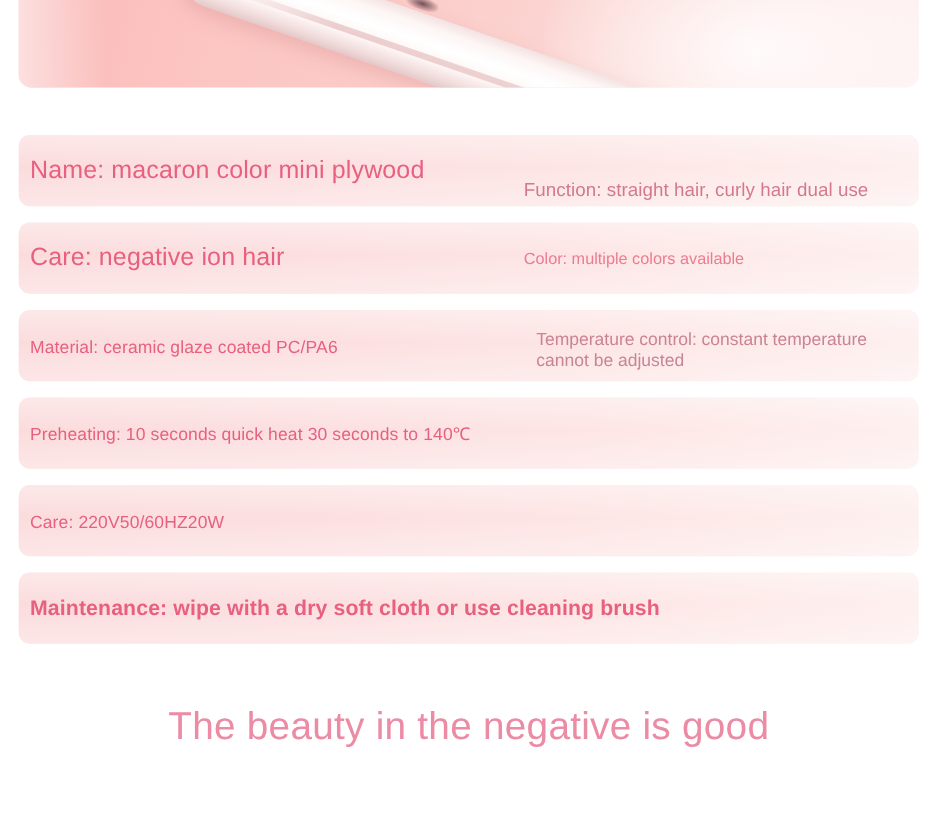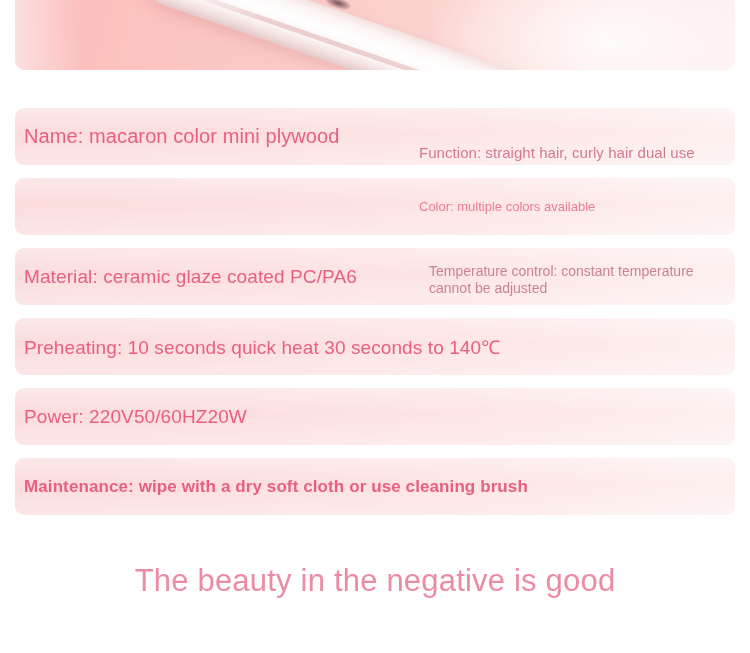--- a/index.html
+++ b/index.html
@@ -135,21 +135,21 @@
   }
   .col2.tiny {
     color: #c98494;
     font-size: 14px;
     line-height: 1.18;
     white-space: normal;
     width: 300px;
   }
 
   .size-sm { font-size: 17px; font-weight: bold; }
-  .size-md { font-size: 19px; }
+  .size-md { font-size: 14px; }
 
   
   .tagline {
     position: absolute;
     left: 0;
     top: 563px;
     width: 750px;
     text-align: center;
     color: #ec8ba4;
     font-size: 31px;
@@ -170,34 +170,35 @@
 </div>
 
 <div class="spec-list">
 
   <div class="spec-row">
     <span class="cell-primary">Name: macaron color mini plywood</span>
     <span class="col2 small" style="left:404px;">Function: straight hair, curly hair dual use</span>
   </div>
 
   <div class="spec-row">
+    <span class="cell-primary">Care: negative ion hair</span>
     <span class="col2 large" style="left:404px;">Color: multiple colors available</span>
   </div>
 
   <div class="spec-row">
     <span class="cell-primary size-md">Material: ceramic glaze coated PC/PA6</span>
     <span class="col2 tiny" style="left:414px; top:15px;">Temperature control: constant temperature cannot be adjusted</span>
   </div>
 
   <div class="spec-row">
     <span class="cell-primary size-md">Preheating: 10 seconds quick heat 30 seconds to 140℃</span>
   </div>
 
   <div class="spec-row">
-    <span class="cell-primary size-md">Power: 220V50/60HZ20W</span>
+    <span class="cell-primary size-md">Care: 220V50/60HZ20W</span>
   </div>
 
   <div class="spec-row">
     <span class="cell-primary size-sm">Maintenance: wipe with a dry soft cloth or use cleaning brush</span>
   </div>
 
 </div>
 
 <div class="tagline">The beauty in the negative is good</div>
 

